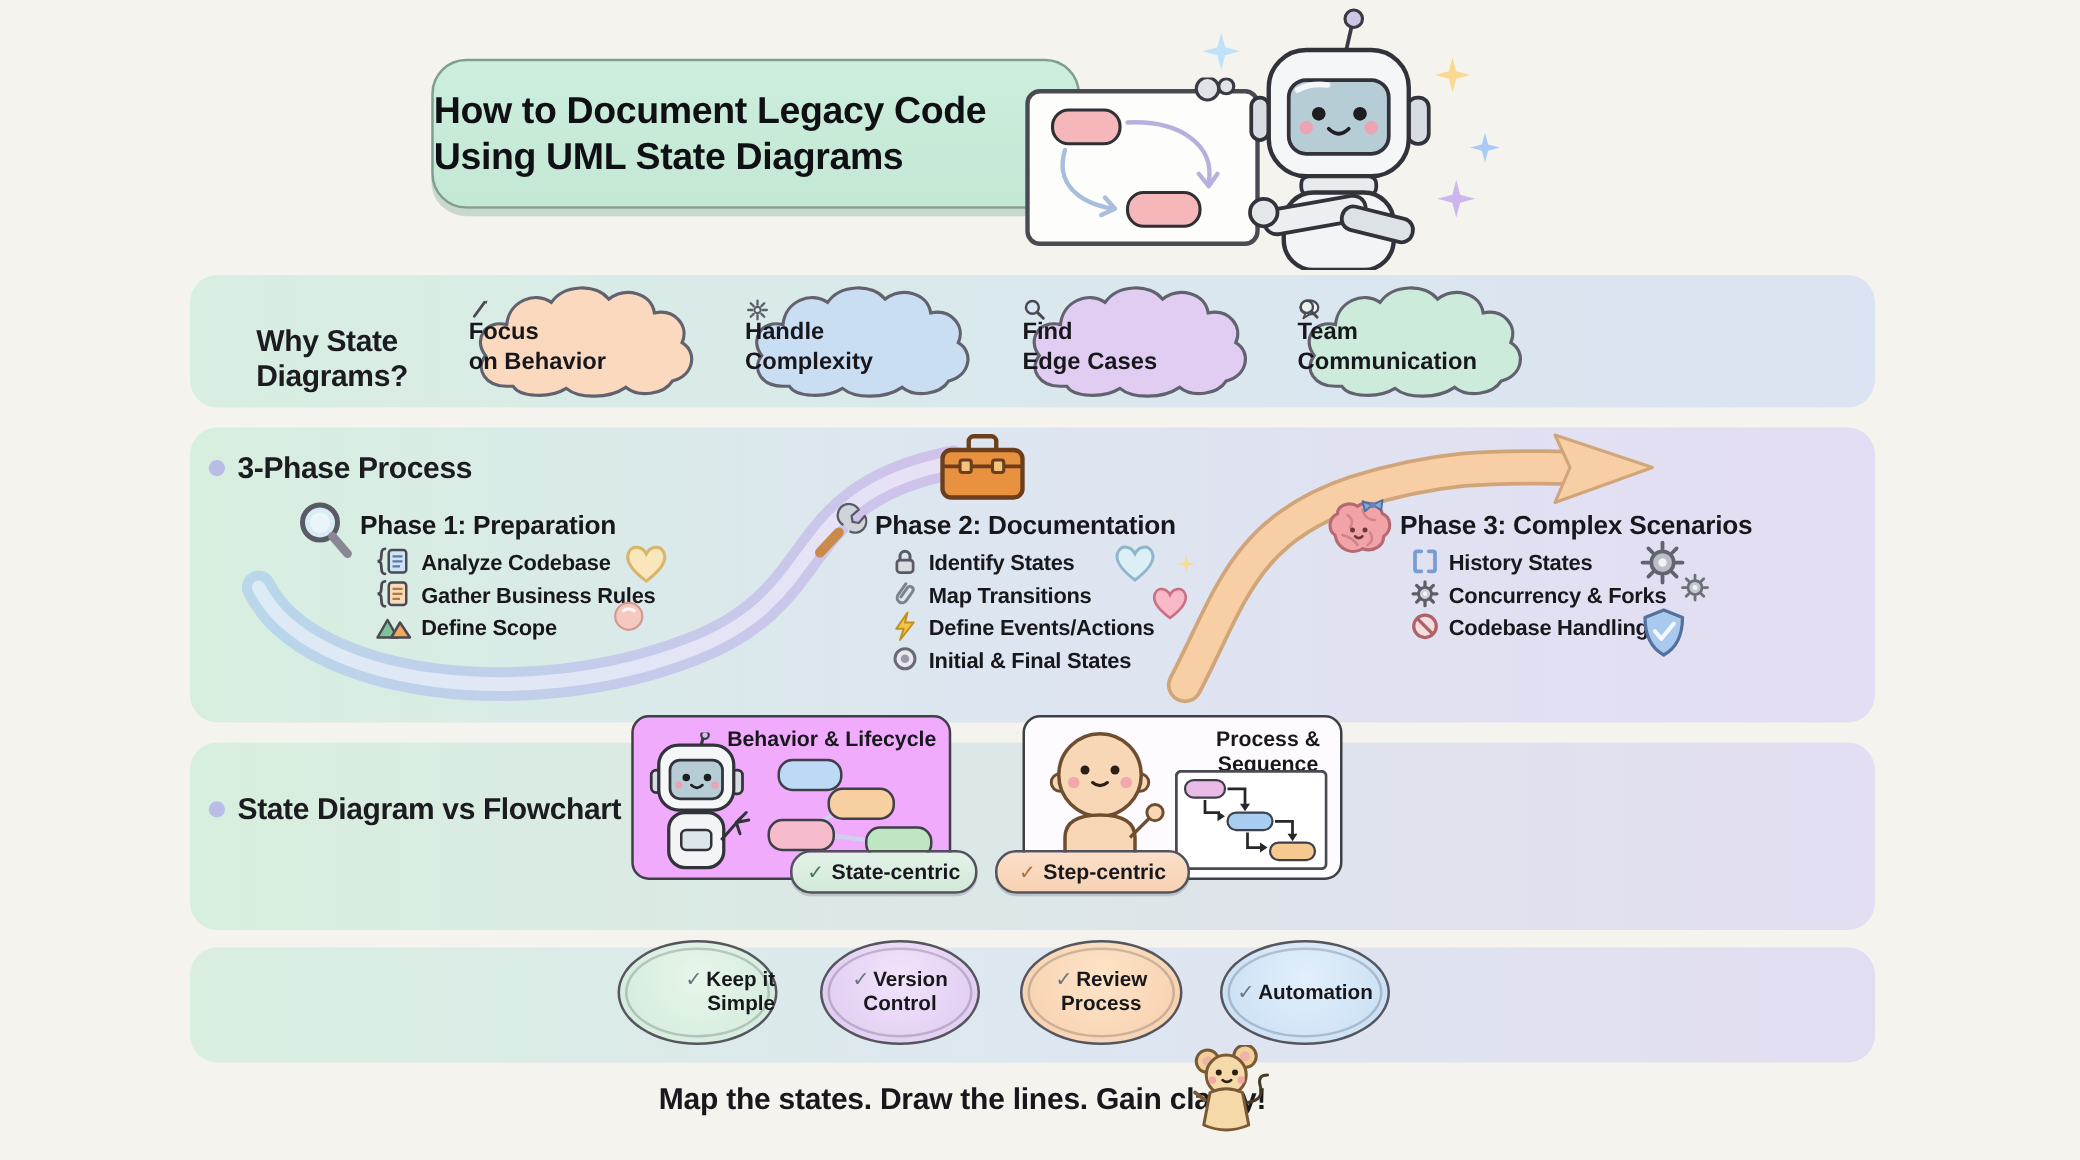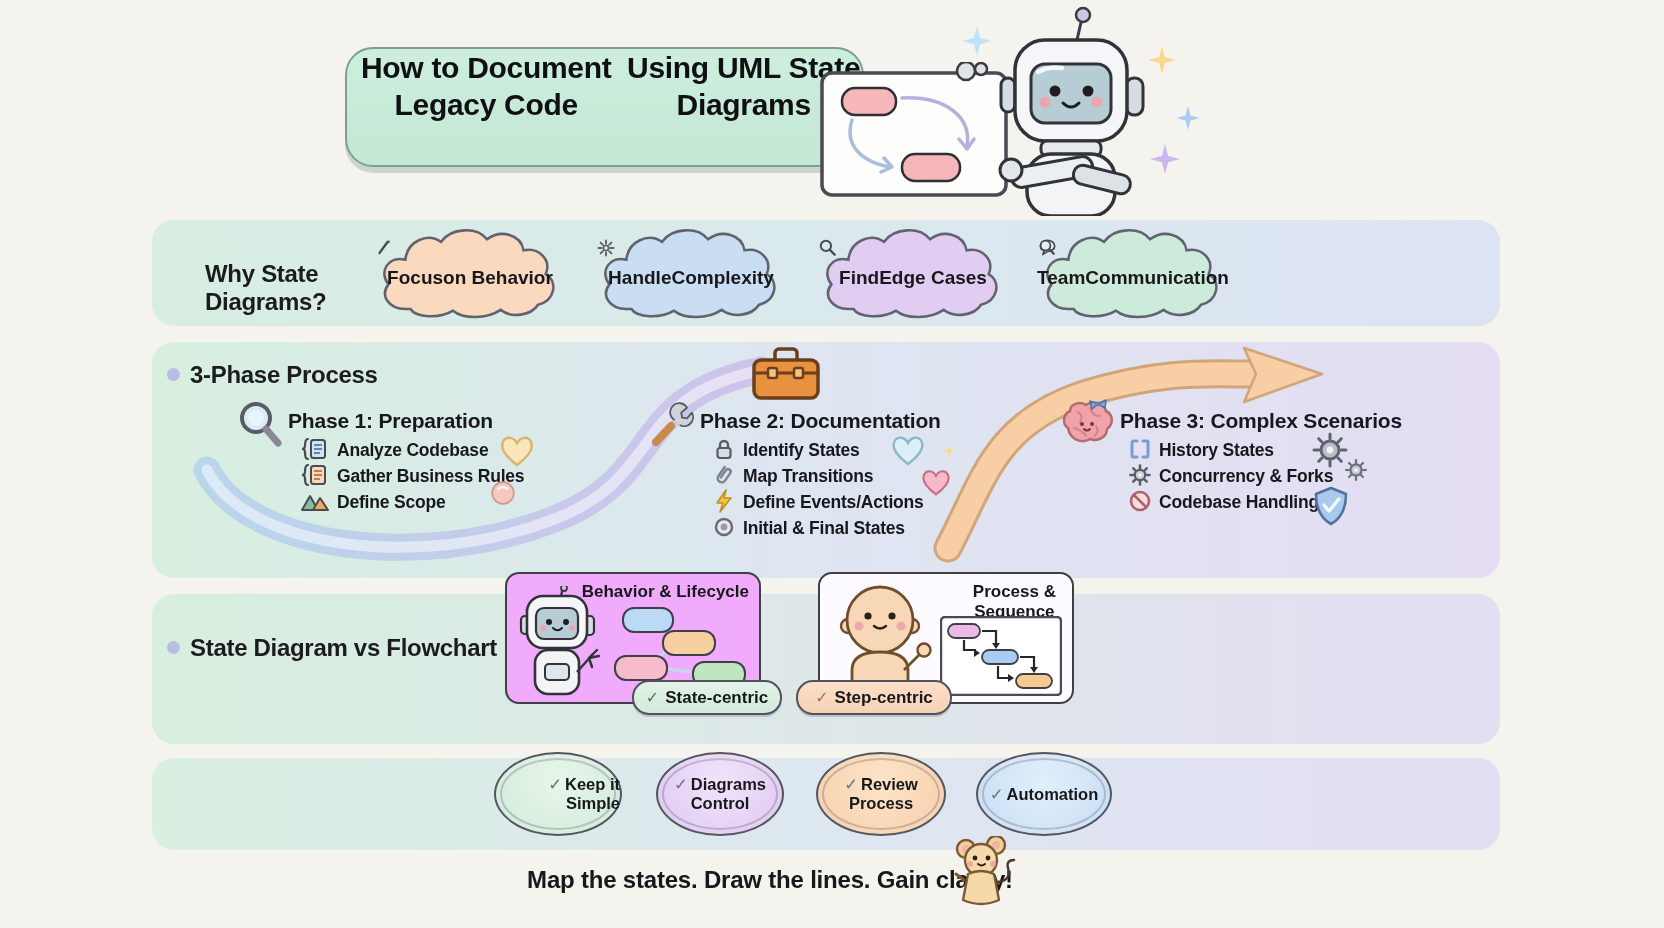--- a/index.html
+++ b/index.html
@@ -8,37 +8,37 @@
     background:#f5f3ee;overflow:hidden;
     font-family:"Liberation Sans","DejaVu Sans",sans-serif;color:#17171c;
   }
   .abs{position:absolute;}
   
   .title-box{
     left:345px;top:47px;width:515px;height:116px;
     background:linear-gradient(180deg,#cdeedd,#c3e8d4);
     border:2.5px solid #7f9e90;border-radius:28px;
     box-shadow:0 6px 0 rgba(148,183,165,.45);
-    display:flex;flex-direction:row;justify-content:center;text-align:center;
+    display:flex;flex-direction:column;justify-content:center;
   }
   .title-box .t-line{font-size:30px;font-weight:700;line-height:37px;letter-spacing:-.3px;color:#101014;}
   
   .band{border-radius:22px;}
   .band1{left:152px;top:220px;width:1348px;height:106px;background:linear-gradient(90deg,#d8eee1,#dae8ee 55%,#dce3f2);}
   .band2{left:152px;top:342px;width:1348px;height:236px;background:linear-gradient(90deg,#d7efdf,#ddе4ef 45%,#e4ddf3);background:linear-gradient(90deg,#d7efdf,#dde6f0 45%,#e4ddf3);}
   .band3{left:152px;top:594px;width:1348px;height:150px;background:linear-gradient(90deg,#d7efde,#e3def2);}
   .band4{left:152px;top:758px;width:1348px;height:92px;background:linear-gradient(90deg,#d9efe0,#dde7f0 50%,#e2def1);}
   .band-heading{font-size:24px;font-weight:700;line-height:28px;letter-spacing:-.3px;color:#1b1b20;}
   .dot{width:13px;height:13px;border-radius:50%;background:#b9bce4;}
   
   .cloud{width:206px;height:102px;}
   .cloud svg{position:absolute;left:0;top:0;}
   .cloud .cl-text{
-    position:absolute;inset:14px 8px 8px 8px;display:flex;flex-direction:row;
-    align-items:center;justify-content:center;text-align:center;
+    position:absolute;inset:14px 8px 8px 8px;display:flex;flex-direction:column;
+    align-items:flex-start;justify-content:center;text-align:center;
     font-size:19px;font-weight:700;line-height:24px;z-index:2;
   }
   .cl-row{display:flex;align-items:center;gap:5px;}
   
   .phase-title{font-size:21px;font-weight:700;letter-spacing:-.2px;}
   .phase-items{display:flex;flex-direction:column;gap:3px;}
   .p-item{display:flex;align-items:flex-end;gap:7px;height:23px;}
   .p-item .lbl{font-size:17.5px;font-weight:700;letter-spacing:-.2px;}
   
   .vs-card{width:252px;height:128px;background:#f0abfc;border:2.5px solid #3f3f48;border-radius:14px;}
@@ -478,21 +478,21 @@
     <span>Step-centric</span>
   </div>
 
   <div class="abs band band4"></div>
 
   <div class="abs oval oval-green" style="left:494px;width:124px;align-items:flex-end;">
     <div><span class="chk">✓</span><span>Keep it</span></div>
     <div>Simple</div>
   </div>
   <div class="abs oval oval-purple" style="left:656px;width:124px;">
-    <div><span class="chk">✓</span><span>Diagrams</span></div>
+    <div><span class="chk">✓</span><span>Version</span></div>
     <div>Control</div>
   </div>
   <div class="abs oval oval-peach" style="left:816px;width:126px;">
     <div><span class="chk">✓</span><span>Review</span></div>
     <div>Process</div>
   </div>
   <div class="abs oval oval-blue" style="left:976px;width:132px;">
     <div><span class="chk">✓</span><span>Automation</span></div>
     <div></div>
   </div>

